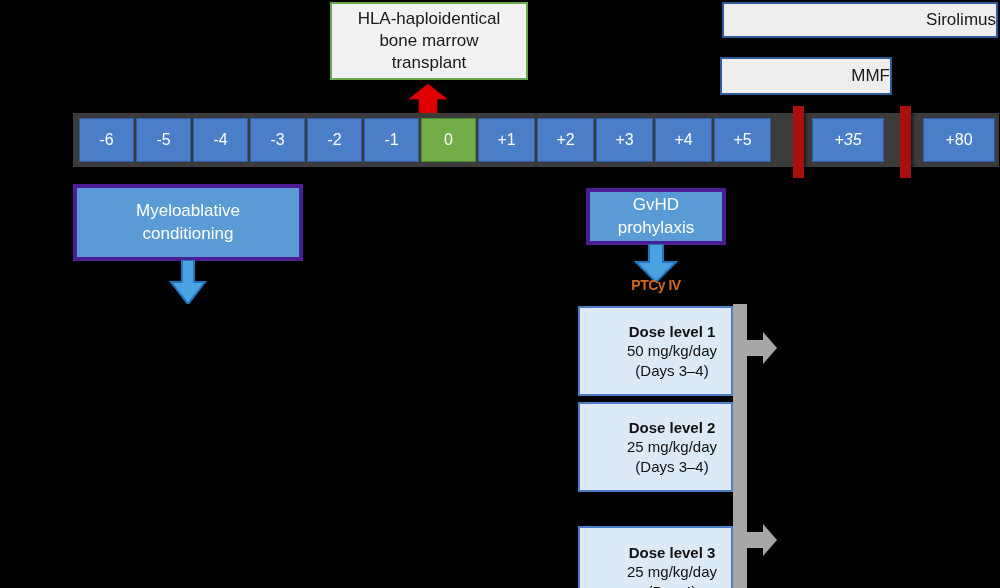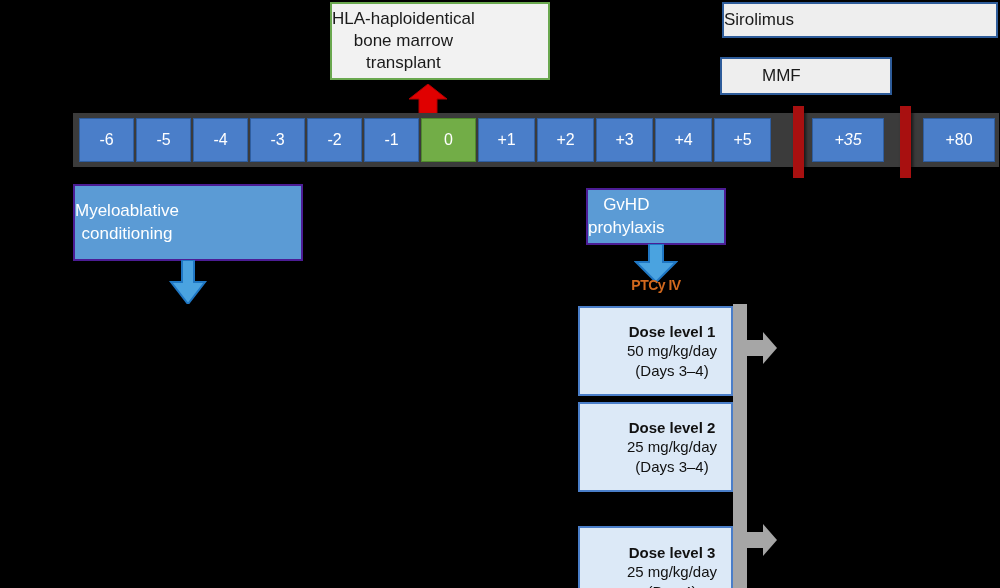--- a/index.html
+++ b/index.html
@@ -14,42 +14,43 @@
     background: #000000;
     overflow: hidden;
     font-family: "Liberation Sans", sans-serif;
   }
 
   
   .transplant-box {
     position: absolute;
     left: 330px;
     top: 2px;
-    width: 220px;
+    width: 198px;
     height: 78px;
     background: #f2f2f2;
     border: 2px solid #6aa84f;
     box-sizing: border-box;
     display: flex;
     align-items: center;
+    justify-content: center;
     text-align: center;
     color: #1a1a1a;
     font-size: 17px;
     line-height: 1.28;
     box-shadow: 3px 3px 4px rgba(0,0,0,0.55);
   }
 
   .drug-box {
     position: absolute;
     background: #eeeeee;
     border: 2px solid #2e5c9a;
     box-sizing: border-box;
     display: flex;
     align-items: center;
-    justify-content: flex-start;
+    justify-content: flex-end;
     color: #1a1a1a;
     font-size: 17px;
     box-shadow: 3px 3px 4px rgba(0,0,0,0.55);
   }
   .drug-sirolimus {
     left: 722px;
     top: 2px;
     width: 276px;
     height: 36px;
   }
@@ -104,24 +105,25 @@
     height: 72px;
     top: 106px;
     background: #a81010;
     box-shadow: 2px 2px 3px rgba(0,0,0,0.6);
   }
 
   
   .blue-box {
     position: absolute;
     background: #5b9bd5;
-    border: 2px solid #4c1d95;
-    box-sizing: border-box;
-    display: flex;
-    align-items: center;
+    border: 4px solid #4c1d95;
+    box-sizing: border-box;
+    display: flex;
+    align-items: center;
+    justify-content: center;
     text-align: center;
     color: #ffffff;
     line-height: 1.3;
     box-shadow: 3px 3px 4px rgba(0,0,0,0.55);
   }
   .box-conditioning {
     left: 73px;
     top: 184px;
     width: 230px;
     height: 77px;

